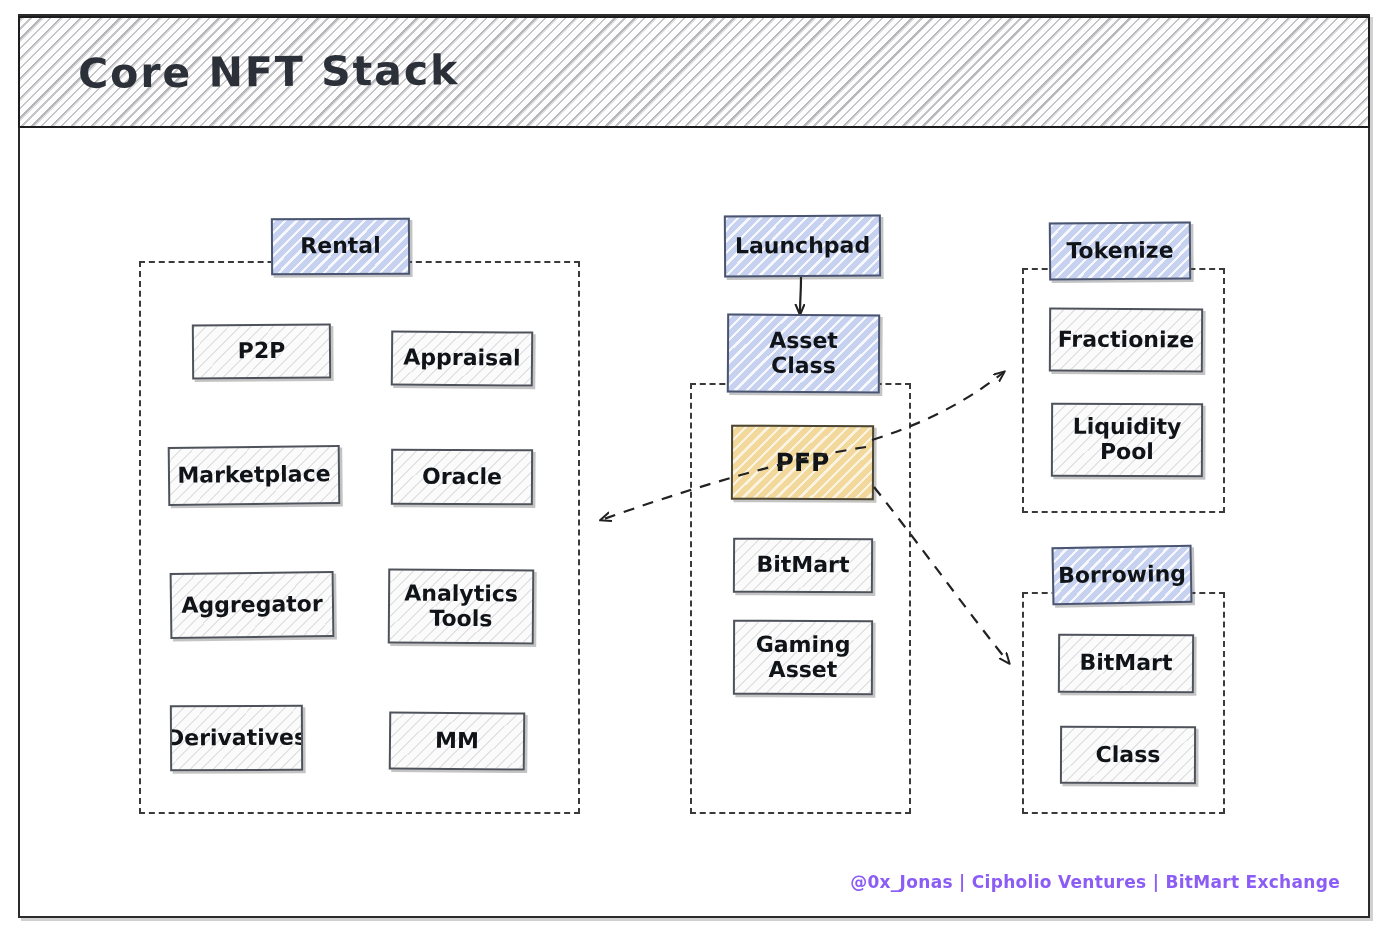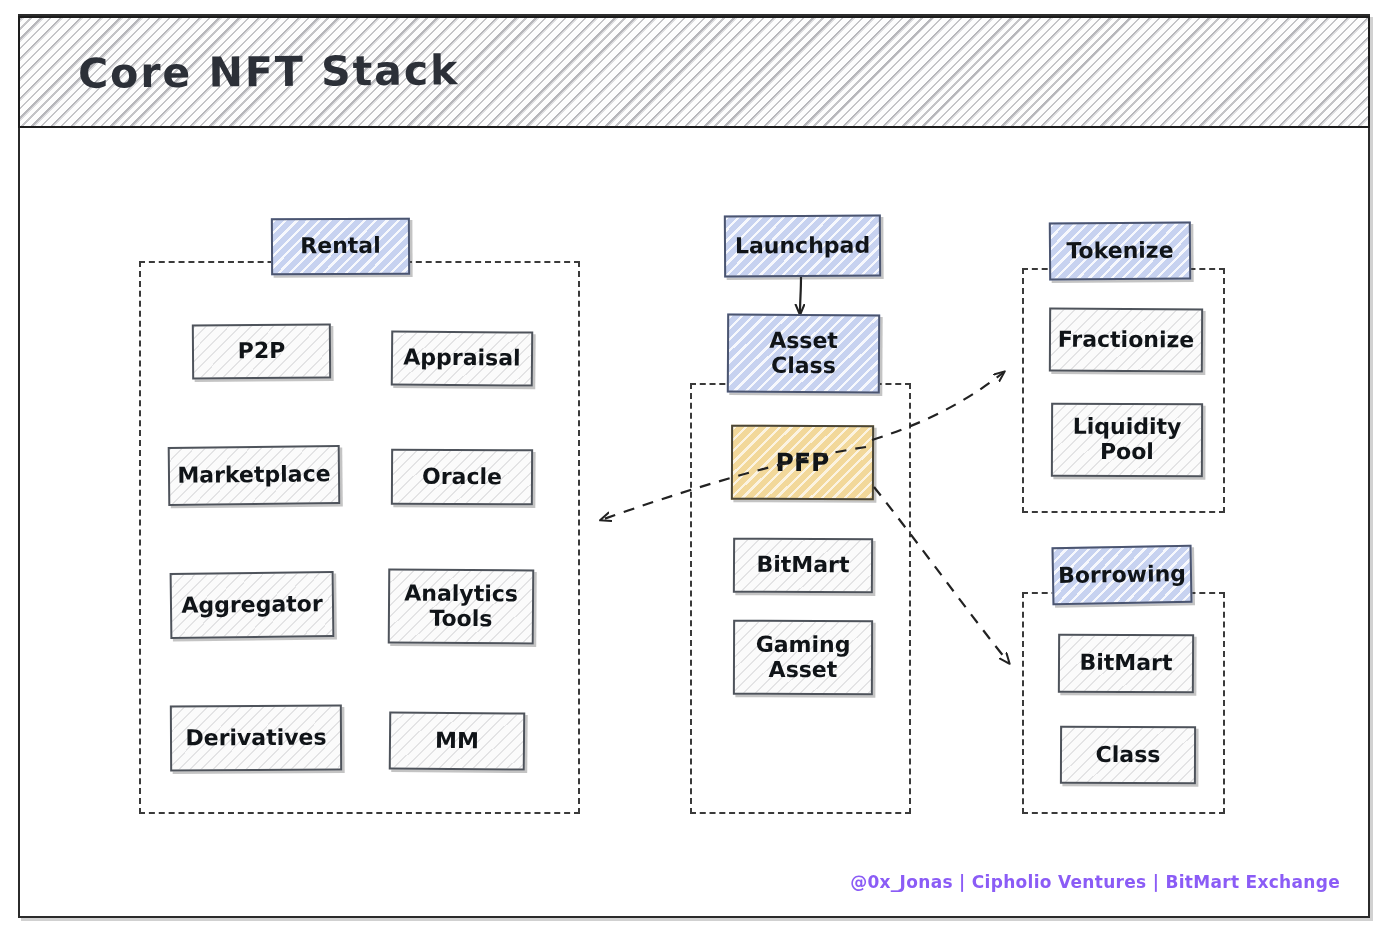--- a/index.html
+++ b/index.html
@@ -206,21 +206,21 @@
 
   <div class="node gray" style="left:170px; top:572px; width:164px; height:66px; font-size:22px; transform:rotate(-0.7deg);">
     <span class="label">Aggregator</span>
   </div>
 
   <div class="node gray" style="left:388px; top:569px; width:146px; height:75px; font-size:22px; transform:rotate(0.4deg);">
     <span class="label">Analytics
 Tools</span>
   </div>
 
-  <div class="node gray" style="left:170px; top:705px; width:172px; height:66px; font-size:22px; transform:rotate(-0.3deg);">
+  <div class="node gray" style="left:170px; top:705px; width:133px; height:66px; font-size:22px; transform:rotate(-0.3deg);">
     <span class="label">Derivatives</span>
   </div>
 
   <div class="node gray" style="left:389px; top:712px; width:136px; height:58px; font-size:22px; transform:rotate(0.5deg);">
     <span class="label">MM</span>
   </div>
 
   <div class="node blue" style="left:724px; top:215px; width:157px; height:62px; font-size:22px; transform:rotate(-0.3deg);">
     <span class="label">Launchpad</span>
   </div>

